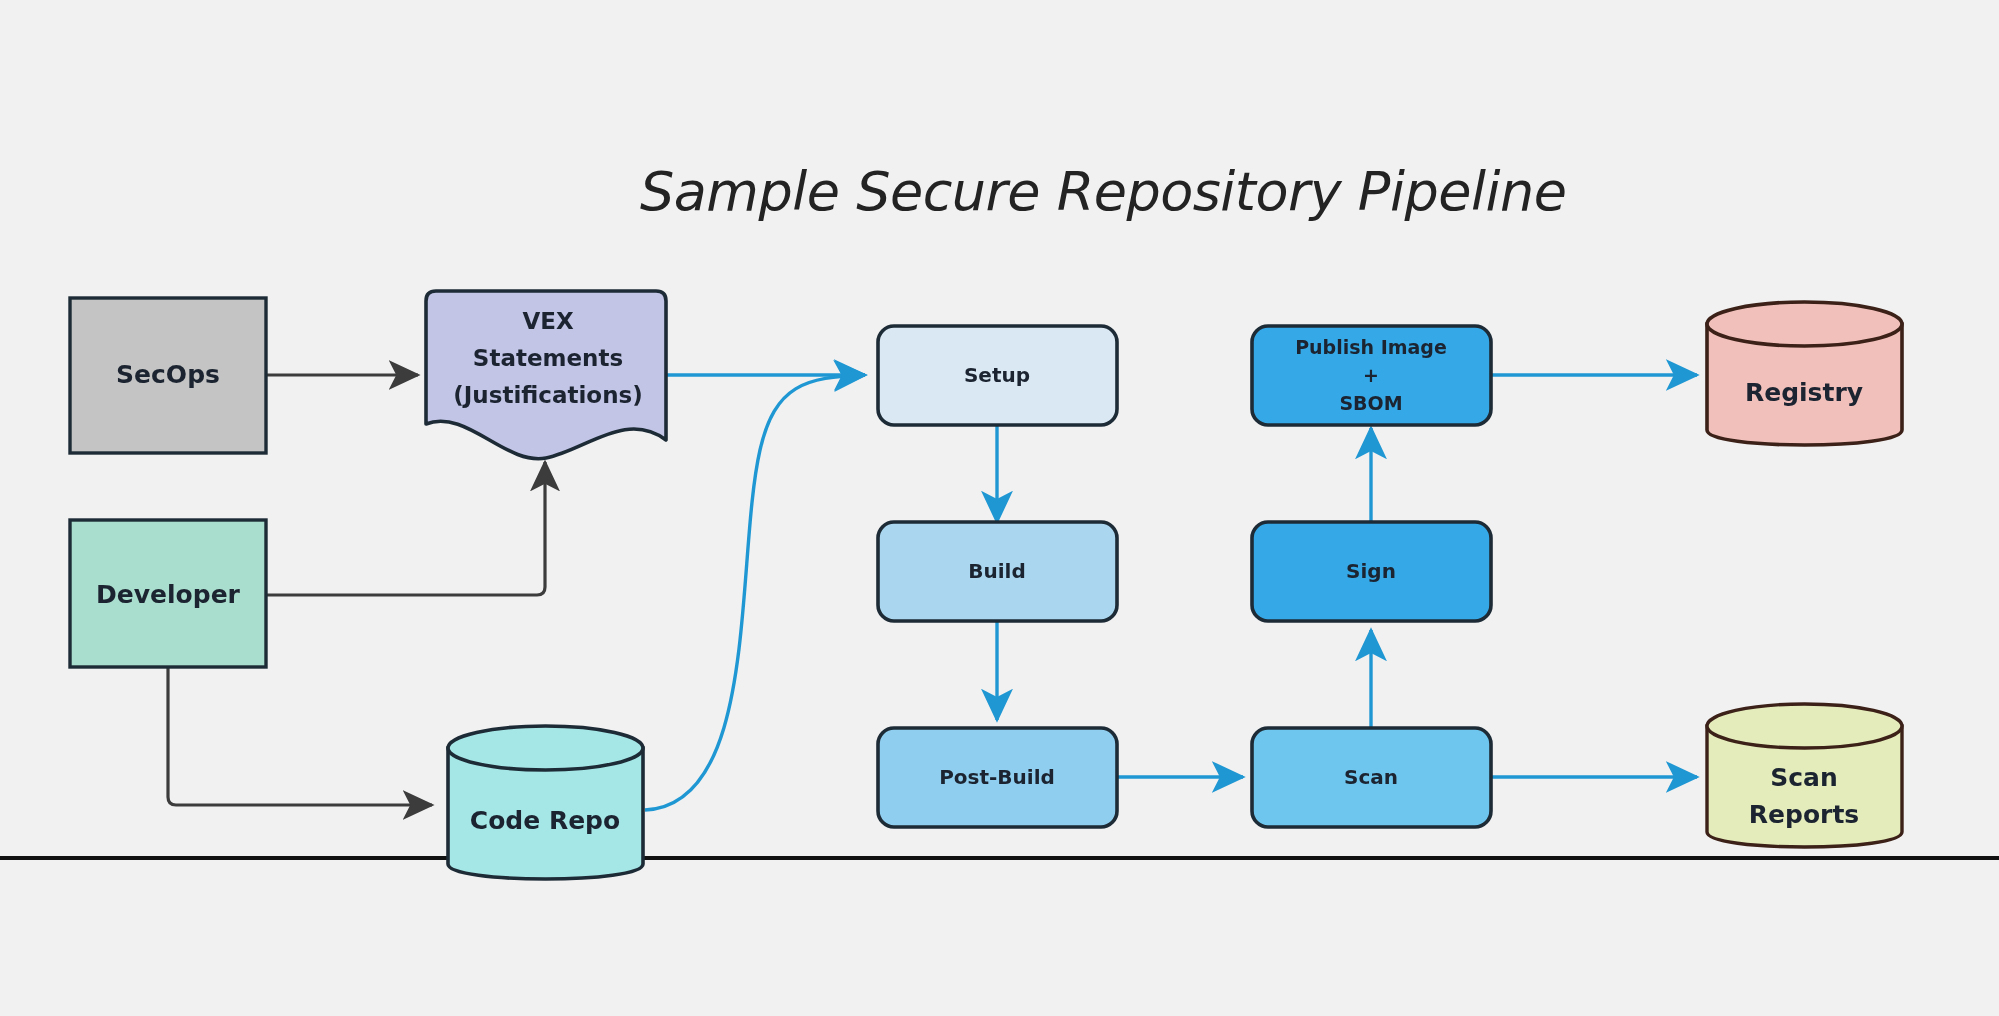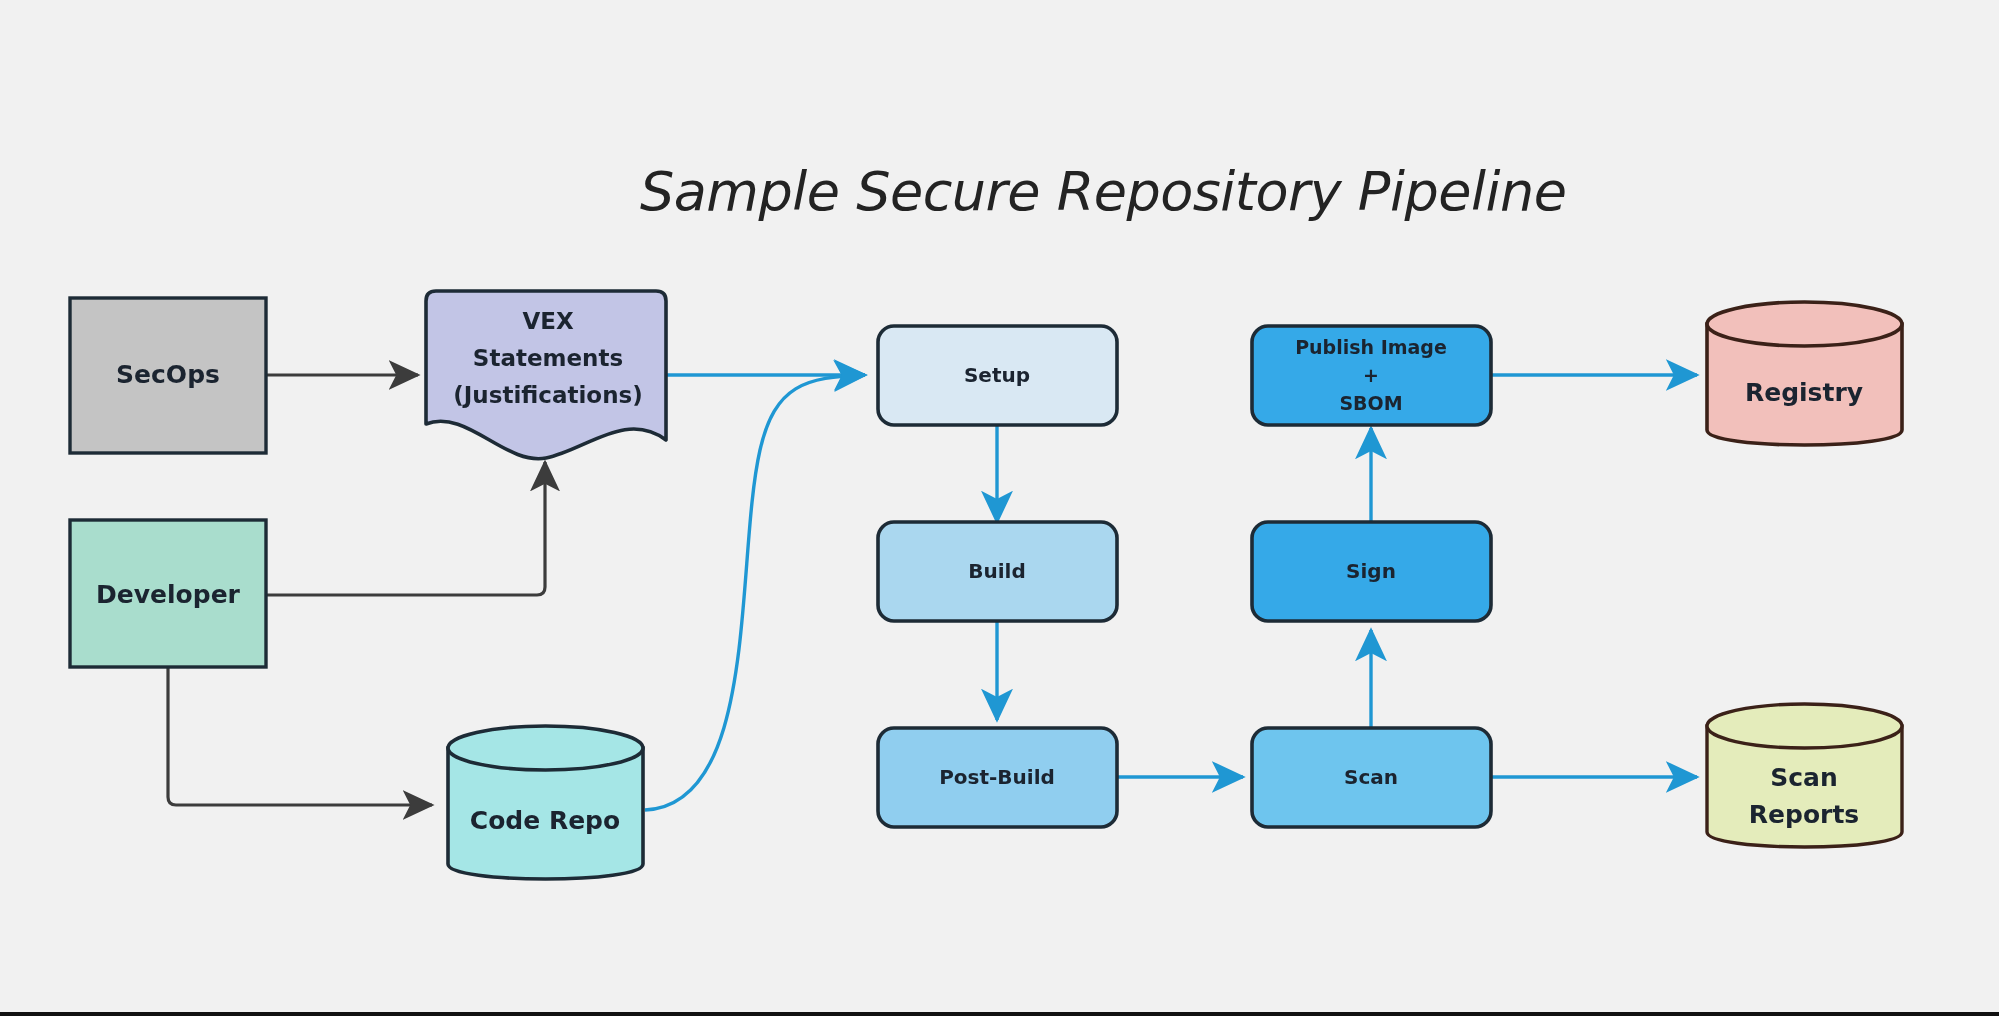--- a/index.html
+++ b/index.html
@@ -9,21 +9,21 @@
   }
   body {
     width: 1999px;
     height: 1016px;
     overflow: hidden;
     font-family: "Liberation Sans", sans-serif;
   }
   #diagram-root {
     position: relative;
     width: 1999px;
-    height: 1016px;
+    height: 860px;
     background: #f1f1f1;
     border-bottom: 4px solid #111111;
     box-sizing: border-box;
   }
   svg#diagram-canvas {
     position: absolute;
     top: 0;
     left: 0;
     width: 1999px;
     height: 1016px;

